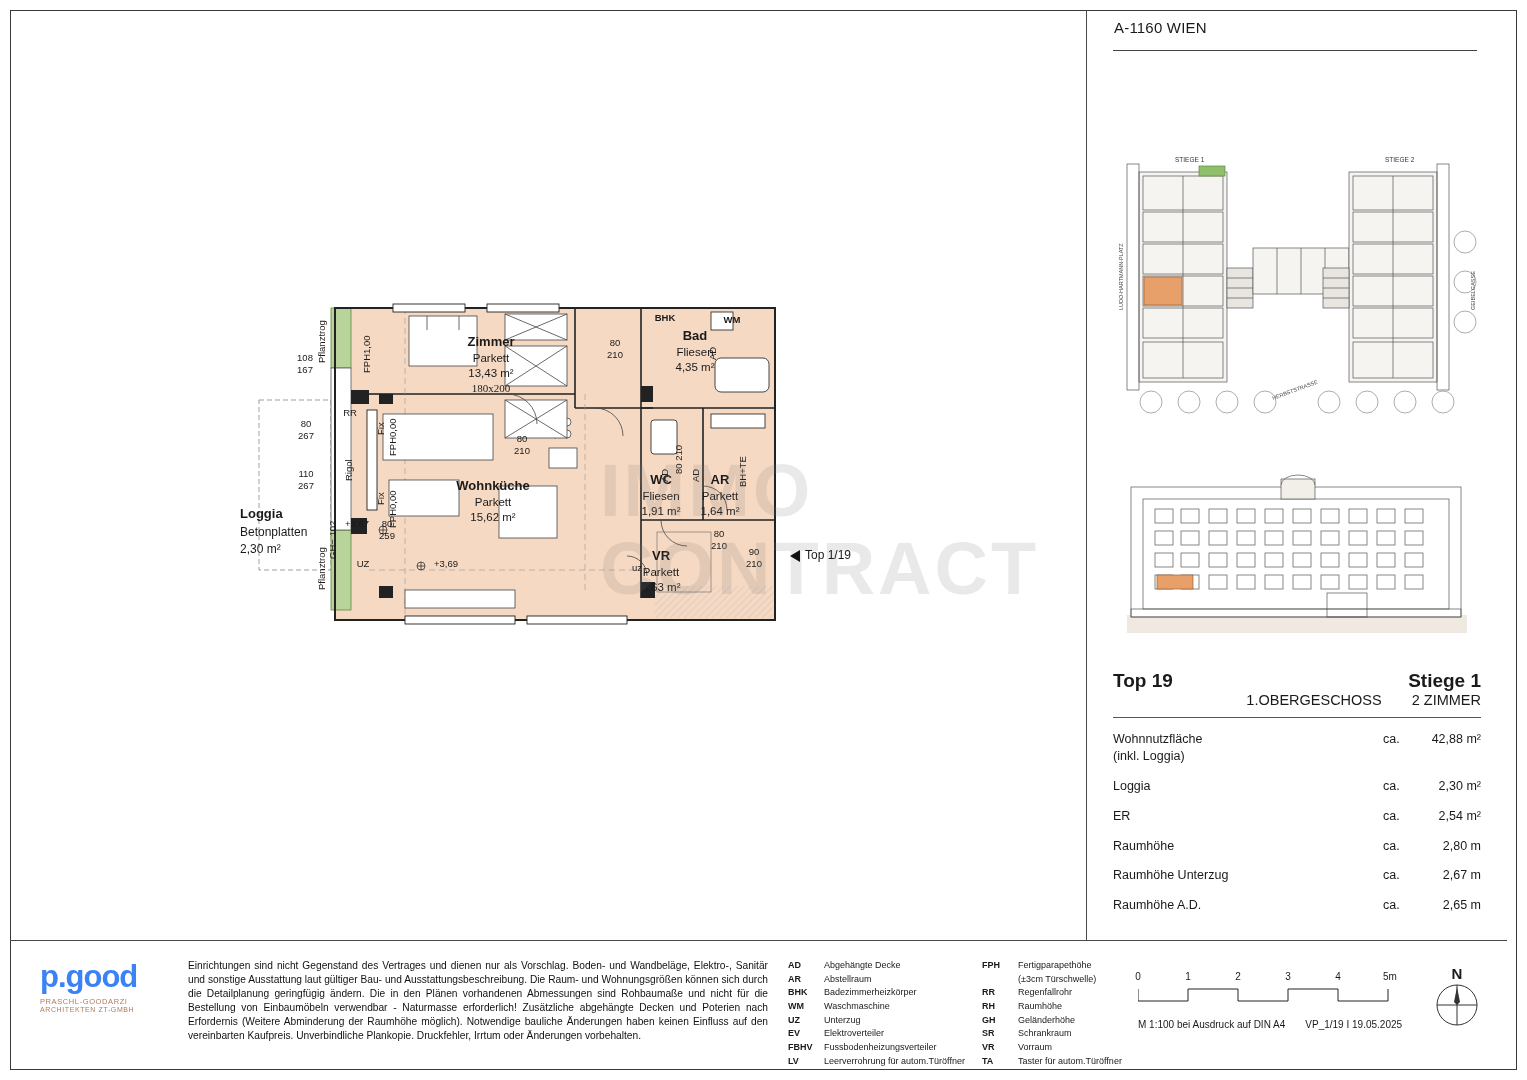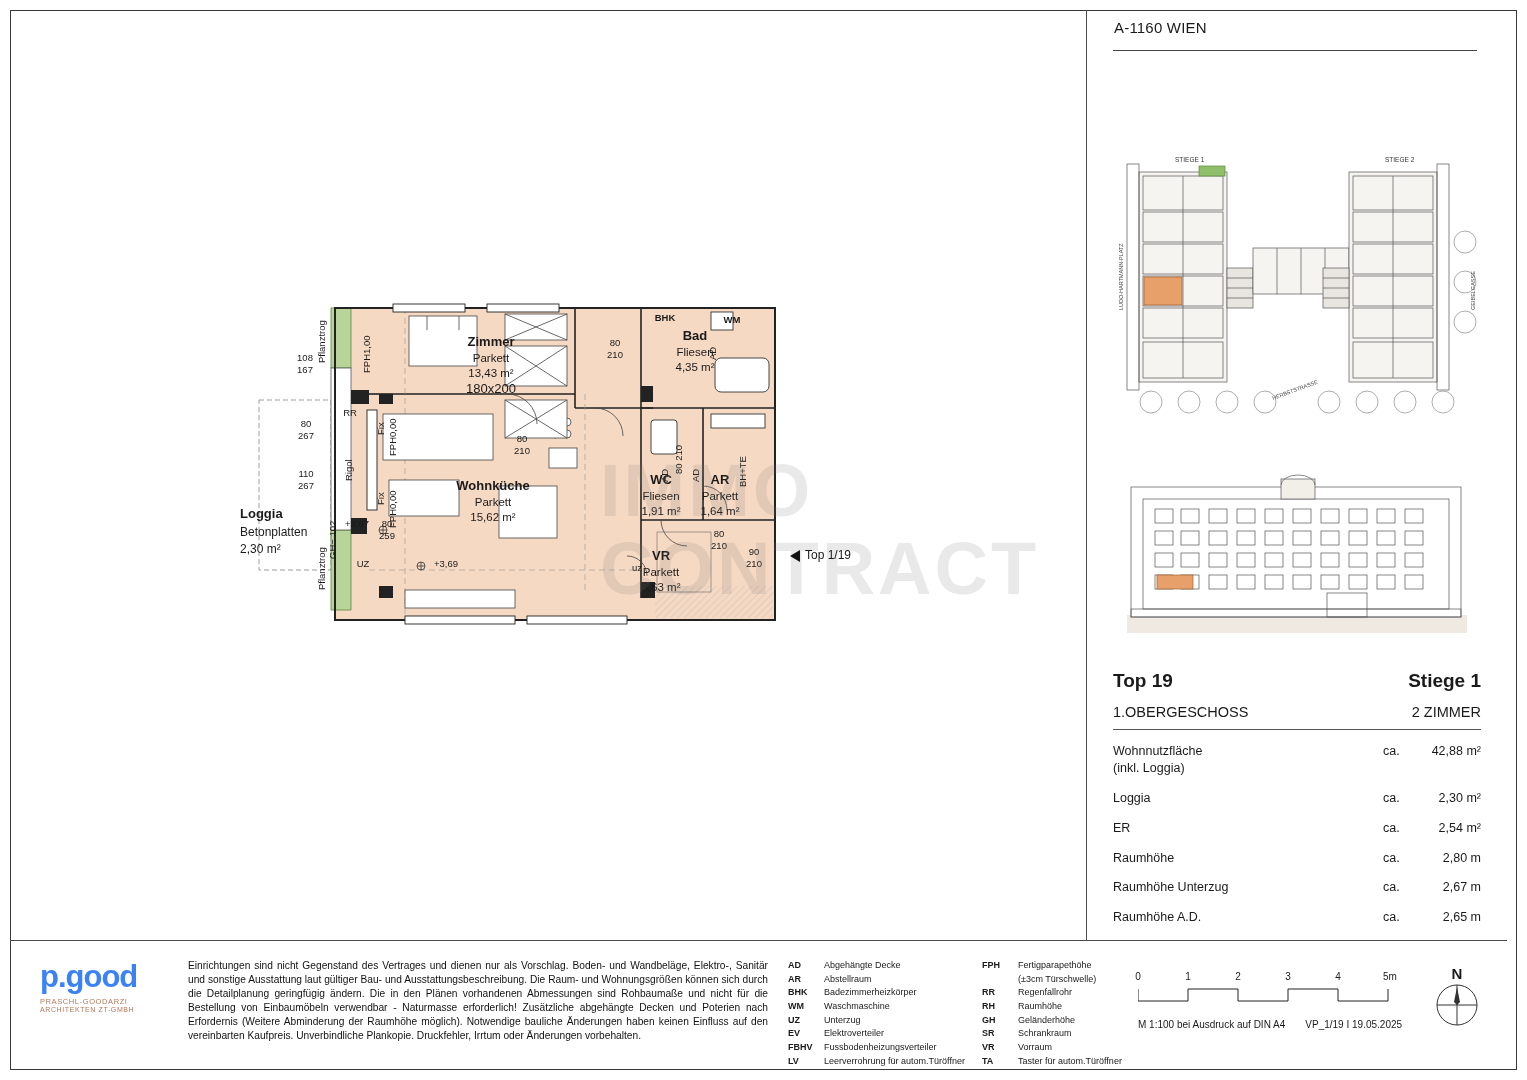--- a/index.html
+++ b/index.html
@@ -38,21 +38,21 @@
   }
   .rule { height:1px; background:#444; margin:14px 18px 0 18px; }
 
   
   .siteplan { position:absolute; left:18px; top:140px; width:368px; height:290px; }
   .elevation { position:absolute; left:18px; top:455px; width:368px; height:180px; }
 
   
   .datablock { position:absolute; left:18px; top:660px; width:368px; }
   .topline { display:flex; justify-content:space-between; font-size:19px; font-weight:bold; }
-  .topline2 { display:flex; justify-content:space-between; font-size:14.5px; margin-top:12px; }
+  .topline2 { display:flex; justify-content:flex-end; font-size:14.5px; margin-top:0;gap:30px; }
   .sep { height:1px; background:#555; margin:9px 0 11px 0; }
   .row { display:flex; font-size:12.5px; margin-top:13px; line-height:1.35; }
   .row .lbl { flex:1; }
   .row .ca { width:34px; text-align:left; }
   .row .val { width:64px; text-align:right; }
   .small-note { font-size:12.5px; }
 
   
   .footer { position:absolute; left:10px; top:941px; width:1497px; height:119px; }
   .logo { position:absolute; left:30px; top:18px; width:140px; }
@@ -88,21 +88,21 @@
   .loggia-label b { font-size:13px; }
   .toplabel { position:absolute; left:790px; top:548px; font-size:12px; }
   .tri { display:inline-block; width:0;height:0; border-top:6px solid transparent; border-bottom:6px solid transparent; border-right:10px solid #111; vertical-align:middle; margin-right:5px;}
 
   .dimtxt { position:absolute; font-size:9.5px; text-align:center; line-height:1.25; }
   .vert { writing-mode:vertical-rl; transform:rotate(180deg); }
 
   .room { position:absolute; text-align:center; font-size:11.5px; line-height:1.3; }
   .room b { font-size:13px; }
   .room .sz { font-size:11.5px; }
-  .tiny { font-size:13px; }
+  .tiny { font-size:11px;font-family:Liberation Serif, serif; }
 </style>
 </head>
 <body>
 
 <div class="sheet"></div>
 <div class="vdivider"></div>
 <div class="hdivider-bottom"></div>
 
 <div class="rightcol">
   <div class="title-sub">A-1160 WIEN</div>

